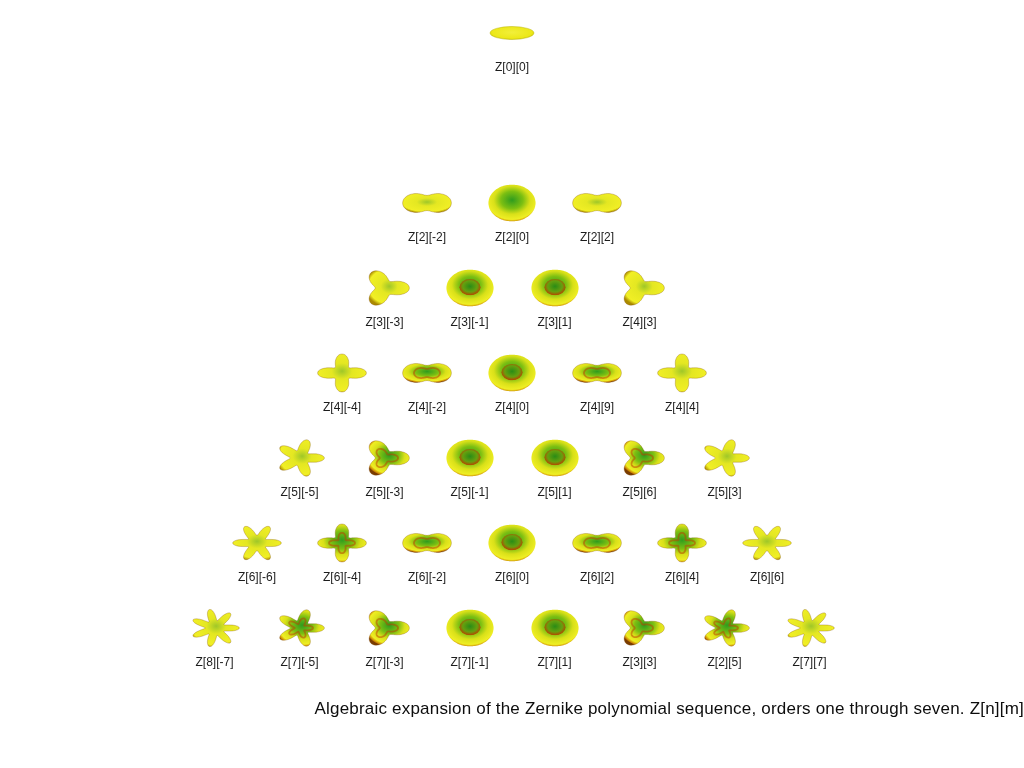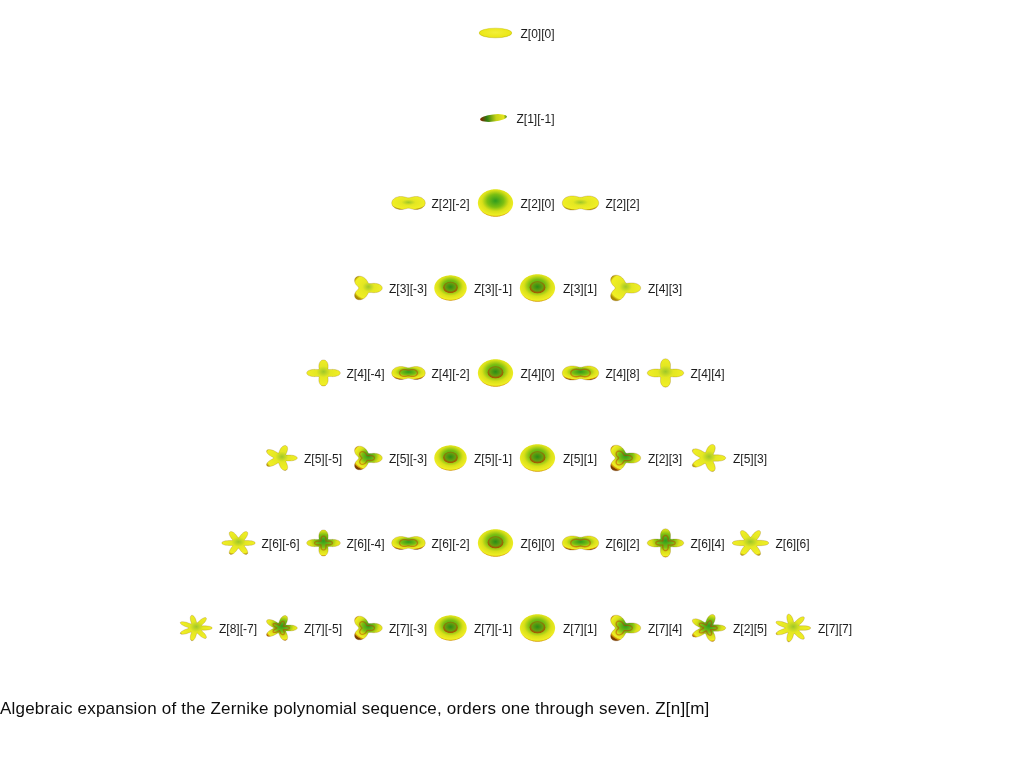--- a/index.html
+++ b/index.html
@@ -4,25 +4,25 @@
 <style>
   html,body{margin:0;padding:0}
   body{
     width:1024px;height:768px;background:#ffffff;
     font-family:"Liberation Sans",sans-serif;
     overflow:hidden;position:relative;
   }
   .figure{position:absolute;inset:0}
   #pyramid{position:absolute;top:0;left:0;width:1024px}
   .row{height:85px;display:flex;justify-content:center;align-items:flex-start}
-  .item{width:85px;display:flex;flex-direction:row;align-items:center;padding-top:7px;box-sizing:border-box}
+  .item{width:85px;display:flex;flex-direction:column;align-items:center;padding-top:7px;box-sizing:border-box}
   .blob{width:70px;height:52px;display:block}
   .label{font-size:12px;color:#1c1c1c;margin-top:1px;white-space:nowrap}
   .caption{
-    position:absolute;top:699px;left:0;width:1024px;text-align:left;
+    position:absolute;top:699px;left:0;width:1024px;text-align:right;
     font-size:17px;color:#0d0d0d;letter-spacing:.2px;
   }
   .defs-holder{position:absolute;width:0;height:0;overflow:hidden}
 </style>
 </head>
 <body>
 
 <svg class="defs-holder" aria-hidden="true">
   <defs>
     <radialGradient id="gBlob" cx="50%" cy="42%" r="62%">
@@ -64,28 +64,20 @@
   <div id="pyramid">
       <div class="row">
         <div class="item">
           <svg viewBox="-42 -32 84 64" class="blob">
             <ellipse cx="0" cy="0" rx="27" ry="8" fill="url(#gFlat)" stroke="#b9b204" stroke-width="0.6"></ellipse>
           </svg>
           <div class="label">Z[0][0]</div>
         </div>
       </div>
       <div class="row">
-        <div class="item">
-          <svg viewBox="-42 -32 84 64" class="blob">
-            <g transform="rotate(-6)">
-              <ellipse cx="0" cy="0" rx="24" ry="6.5" fill="url(#gTilt)"></ellipse>
-            </g>
-          </svg>
-          <div class="label">Z[1][-1]</div>
-        </div>
       </div>
       <div class="row">
         <div class="item">
           <svg viewBox="-42 -32 84 64" class="blob">
             <path d="M30.0,0.0L29.9,1.2L29.6,2.4L29.2,3.6L28.6,4.7L27.8,5.8L26.9,6.8L25.8,7.7L24.7,8.6L23.4,9.3L22.1,9.9L20.7,10.5L19.2,10.9L17.8,11.2L16.3,11.5L14.8,11.6L13.4,11.6L12.0,11.6L10.7,11.5L9.4,11.3L8.3,11.1L7.1,10.9L6.1,10.7L5.1,10.4L4.2,10.2L3.4,9.9L2.7,9.7L1.9,9.6L1.3,9.5L0.6,9.4L0.0,9.4L-0.6,9.4L-1.3,9.5L-1.9,9.6L-2.7,9.7L-3.4,9.9L-4.2,10.2L-5.1,10.4L-6.1,10.7L-7.1,10.9L-8.2,11.1L-9.4,11.3L-10.7,11.5L-12.0,11.6L-13.4,11.6L-14.8,11.6L-16.3,11.5L-17.8,11.2L-19.2,10.9L-20.7,10.5L-22.1,9.9L-23.4,9.3L-24.7,8.6L-25.8,7.7L-26.9,6.8L-27.8,5.8L-28.6,4.7L-29.2,3.6L-29.6,2.4L-29.9,1.2L-30.0,0.0L-29.9,-1.2L-29.6,-2.4L-29.2,-3.6L-28.6,-4.7L-27.8,-5.8L-26.9,-6.8L-25.8,-7.7L-24.7,-8.6L-23.4,-9.3L-22.1,-9.9L-20.7,-10.5L-19.2,-10.9L-17.8,-11.2L-16.3,-11.5L-14.8,-11.6L-13.4,-11.6L-12.0,-11.6L-10.7,-11.5L-9.4,-11.3L-8.3,-11.1L-7.1,-10.9L-6.1,-10.7L-5.1,-10.4L-4.2,-10.2L-3.4,-9.9L-2.7,-9.7L-1.9,-9.6L-1.3,-9.5L-0.6,-9.4L-0.0,-9.4L0.6,-9.4L1.3,-9.5L1.9,-9.6L2.7,-9.7L3.4,-9.9L4.2,-10.2L5.1,-10.4L6.1,-10.7L7.1,-10.9L8.3,-11.1L9.4,-11.3L10.7,-11.5L12.0,-11.6L13.4,-11.6L14.8,-11.6L16.3,-11.5L17.8,-11.2L19.2,-10.9L20.7,-10.5L22.1,-9.9L23.4,-9.3L24.7,-8.6L25.8,-7.7L26.9,-6.8L27.8,-5.8L28.6,-4.7L29.2,-3.6L29.6,-2.4L29.9,-1.2L30.0,-0.0Z" fill="url(#gFlower)" stroke="rgba(120,70,0,.45)" stroke-width="0.8"></path>
           </svg>
           <div class="label">Z[2][-2]</div>
         </div>
         <div class="item">
           <svg viewBox="-42 -32 84 64" class="blob">
@@ -147,21 +139,21 @@
             <path d="M29.0,0.0L29.0,1.2L28.8,2.4L28.6,3.5L28.4,4.7L28.0,5.9L27.6,7.0L27.1,8.1L26.5,9.2L25.8,10.3L25.1,11.3L24.3,12.3L23.5,13.3L22.5,14.2L21.6,15.1L20.5,16.0L19.4,16.8L18.3,17.6L17.0,18.3L15.8,19.0L14.5,19.6L13.2,20.2L11.8,20.7L10.4,21.1L9.0,21.5L7.5,21.8L6.0,22.1L4.5,22.3L3.0,22.5L1.5,22.6L0.0,22.6L-1.5,22.6L-3.0,22.5L-4.5,22.3L-6.0,22.1L-7.5,21.8L-9.0,21.5L-10.4,21.1L-11.8,20.7L-13.2,20.2L-14.5,19.6L-15.8,19.0L-17.0,18.3L-18.3,17.6L-19.4,16.8L-20.5,16.0L-21.6,15.1L-22.5,14.2L-23.5,13.3L-24.3,12.3L-25.1,11.3L-25.8,10.3L-26.5,9.2L-27.1,8.1L-27.6,7.0L-28.0,5.9L-28.4,4.7L-28.6,3.5L-28.8,2.4L-29.0,1.2L-29.0,0.0L-29.0,-1.2L-28.8,-2.4L-28.6,-3.5L-28.4,-4.7L-28.0,-5.9L-27.6,-7.0L-27.1,-8.1L-26.5,-9.2L-25.8,-10.3L-25.1,-11.3L-24.3,-12.3L-23.5,-13.3L-22.5,-14.2L-21.6,-15.1L-20.5,-16.0L-19.4,-16.8L-18.3,-17.6L-17.0,-18.3L-15.8,-19.0L-14.5,-19.6L-13.2,-20.2L-11.8,-20.7L-10.4,-21.1L-9.0,-21.5L-7.5,-21.8L-6.0,-22.1L-4.5,-22.3L-3.0,-22.5L-1.5,-22.6L-0.0,-22.6L1.5,-22.6L3.0,-22.5L4.5,-22.3L6.0,-22.1L7.5,-21.8L9.0,-21.5L10.4,-21.1L11.8,-20.7L13.2,-20.2L14.5,-19.6L15.8,-19.0L17.0,-18.3L18.3,-17.6L19.4,-16.8L20.5,-16.0L21.6,-15.1L22.5,-14.2L23.5,-13.3L24.3,-12.3L25.1,-11.3L25.8,-10.3L26.5,-9.2L27.1,-8.1L27.6,-7.0L28.0,-5.9L28.4,-4.7L28.6,-3.5L28.8,-2.4L29.0,-1.2L29.0,-0.0Z" fill="url(#gBlob)"></path>
             <ellipse cx="0" cy="-1" rx="13" ry="10" fill="url(#gHole)"></ellipse>
           </svg>
           <div class="label">Z[4][0]</div>
         </div>
         <div class="item">
           <svg viewBox="-42 -32 84 64" class="blob">
             <path d="M30.0,0.0L29.9,1.2L29.6,2.4L29.2,3.6L28.6,4.7L27.8,5.8L26.9,6.8L25.8,7.7L24.7,8.6L23.4,9.3L22.1,9.9L20.7,10.5L19.2,10.9L17.8,11.2L16.3,11.5L14.8,11.6L13.4,11.6L12.0,11.6L10.7,11.5L9.4,11.3L8.3,11.1L7.1,10.9L6.1,10.7L5.1,10.4L4.2,10.2L3.4,9.9L2.7,9.7L1.9,9.6L1.3,9.5L0.6,9.4L0.0,9.4L-0.6,9.4L-1.3,9.5L-1.9,9.6L-2.7,9.7L-3.4,9.9L-4.2,10.2L-5.1,10.4L-6.1,10.7L-7.1,10.9L-8.2,11.1L-9.4,11.3L-10.7,11.5L-12.0,11.6L-13.4,11.6L-14.8,11.6L-16.3,11.5L-17.8,11.2L-19.2,10.9L-20.7,10.5L-22.1,9.9L-23.4,9.3L-24.7,8.6L-25.8,7.7L-26.9,6.8L-27.8,5.8L-28.6,4.7L-29.2,3.6L-29.6,2.4L-29.9,1.2L-30.0,0.0L-29.9,-1.2L-29.6,-2.4L-29.2,-3.6L-28.6,-4.7L-27.8,-5.8L-26.9,-6.8L-25.8,-7.7L-24.7,-8.6L-23.4,-9.3L-22.1,-9.9L-20.7,-10.5L-19.2,-10.9L-17.8,-11.2L-16.3,-11.5L-14.8,-11.6L-13.4,-11.6L-12.0,-11.6L-10.7,-11.5L-9.4,-11.3L-8.3,-11.1L-7.1,-10.9L-6.1,-10.7L-5.1,-10.4L-4.2,-10.2L-3.4,-9.9L-2.7,-9.7L-1.9,-9.6L-1.3,-9.5L-0.6,-9.4L-0.0,-9.4L0.6,-9.4L1.3,-9.5L1.9,-9.6L2.7,-9.7L3.4,-9.9L4.2,-10.2L5.1,-10.4L6.1,-10.7L7.1,-10.9L8.3,-11.1L9.4,-11.3L10.7,-11.5L12.0,-11.6L13.4,-11.6L14.8,-11.6L16.3,-11.5L17.8,-11.2L19.2,-10.9L20.7,-10.5L22.1,-9.9L23.4,-9.3L24.7,-8.6L25.8,-7.7L26.9,-6.8L27.8,-5.8L28.6,-4.7L29.2,-3.6L29.6,-2.4L29.9,-1.2L30.0,-0.0Z" fill="url(#gBlob)" stroke="rgba(120,70,0,.45)" stroke-width="0.8"></path>
             <path d="M16.0,0.0L16.0,0.7L15.8,1.3L15.6,1.9L15.2,2.5L14.8,3.1L14.3,3.6L13.8,4.1L13.2,4.6L12.5,5.0L11.8,5.3L11.0,5.6L10.3,5.8L9.5,6.0L8.7,6.1L7.9,6.2L7.2,6.2L6.4,6.2L5.7,6.1L5.0,6.0L4.4,5.9L3.8,5.8L3.2,5.7L2.7,5.6L2.3,5.4L1.8,5.3L1.4,5.2L1.0,5.1L0.7,5.0L0.3,5.0L0.0,5.0L-0.3,5.0L-0.7,5.0L-1.0,5.1L-1.4,5.2L-1.8,5.3L-2.3,5.4L-2.7,5.6L-3.2,5.7L-3.8,5.8L-4.4,5.9L-5.0,6.0L-5.7,6.1L-6.4,6.2L-7.2,6.2L-7.9,6.2L-8.7,6.1L-9.5,6.0L-10.3,5.8L-11.0,5.6L-11.8,5.3L-12.5,5.0L-13.2,4.6L-13.8,4.1L-14.3,3.6L-14.8,3.1L-15.2,2.5L-15.6,1.9L-15.8,1.3L-16.0,0.7L-16.0,0.0L-16.0,-0.7L-15.8,-1.3L-15.6,-1.9L-15.2,-2.5L-14.8,-3.1L-14.3,-3.6L-13.8,-4.1L-13.2,-4.6L-12.5,-5.0L-11.8,-5.3L-11.0,-5.6L-10.3,-5.8L-9.5,-6.0L-8.7,-6.1L-7.9,-6.2L-7.2,-6.2L-6.4,-6.2L-5.7,-6.1L-5.0,-6.0L-4.4,-5.9L-3.8,-5.8L-3.2,-5.7L-2.7,-5.6L-2.3,-5.4L-1.8,-5.3L-1.4,-5.2L-1.0,-5.1L-0.7,-5.0L-0.3,-5.0L-0.0,-5.0L0.3,-5.0L0.7,-5.0L1.0,-5.1L1.4,-5.2L1.8,-5.3L2.3,-5.4L2.7,-5.6L3.2,-5.7L3.8,-5.8L4.4,-5.9L5.0,-6.0L5.7,-6.1L6.4,-6.2L7.2,-6.2L7.9,-6.2L8.7,-6.1L9.5,-6.0L10.3,-5.8L11.0,-5.6L11.8,-5.3L12.5,-5.0L13.2,-4.6L13.8,-4.1L14.3,-3.6L14.8,-3.1L15.2,-2.5L15.6,-1.9L15.8,-1.3L16.0,-0.7L16.0,-0.0Z" fill="none" stroke="rgba(190,60,0,.5)" stroke-width="2.2"></path>
           </svg>
-          <div class="label">Z[4][8]</div>
+          <div class="label">Z[4][9]</div>
         </div>
         <div class="item">
           <svg viewBox="-42 -32 84 64" class="blob">
             <path d="M30.0,0.0L29.8,1.2L29.1,2.4L27.9,3.5L26.4,4.4L24.6,5.1L22.6,5.7L20.5,6.1L18.3,6.4L16.2,6.5L14.3,6.4L12.6,6.4L11.1,6.3L9.9,6.3L9.1,6.4L8.5,6.6L8.2,7.1L8.0,7.7L8.1,8.7L8.2,9.8L8.2,11.1L8.3,12.7L8.2,14.3L7.9,16.0L7.3,17.6L6.6,19.2L5.6,20.6L4.4,21.8L3.1,22.7L1.6,23.2L0.0,23.4L-1.6,23.2L-3.1,22.7L-4.4,21.8L-5.6,20.6L-6.6,19.2L-7.3,17.6L-7.9,16.0L-8.2,14.3L-8.3,12.7L-8.2,11.1L-8.2,9.8L-8.1,8.7L-8.0,7.7L-8.2,7.1L-8.5,6.6L-9.1,6.4L-9.9,6.3L-11.1,6.3L-12.6,6.4L-14.3,6.4L-16.2,6.5L-18.3,6.4L-20.5,6.1L-22.6,5.7L-24.6,5.1L-26.4,4.4L-27.9,3.5L-29.1,2.4L-29.8,1.2L-30.0,0.0L-29.8,-1.2L-29.1,-2.4L-27.9,-3.5L-26.4,-4.4L-24.6,-5.1L-22.6,-5.7L-20.5,-6.1L-18.3,-6.4L-16.2,-6.5L-14.3,-6.4L-12.6,-6.4L-11.1,-6.3L-9.9,-6.3L-9.1,-6.4L-8.5,-6.6L-8.2,-7.1L-8.0,-7.7L-8.1,-8.7L-8.2,-9.8L-8.3,-11.1L-8.3,-12.7L-8.2,-14.3L-7.9,-16.0L-7.3,-17.6L-6.6,-19.2L-5.6,-20.6L-4.4,-21.8L-3.1,-22.7L-1.6,-23.2L-0.0,-23.4L1.6,-23.2L3.1,-22.7L4.4,-21.8L5.6,-20.6L6.6,-19.2L7.3,-17.6L7.9,-16.0L8.2,-14.3L8.3,-12.7L8.2,-11.1L8.2,-9.8L8.1,-8.7L8.0,-7.7L8.2,-7.1L8.5,-6.6L9.1,-6.4L9.9,-6.3L11.1,-6.3L12.6,-6.4L14.3,-6.4L16.2,-6.5L18.3,-6.4L20.5,-6.1L22.6,-5.7L24.6,-5.1L26.4,-4.4L27.9,-3.5L29.1,-2.4L29.8,-1.2L30.0,-0.0Z" fill="url(#gFlower)" stroke="rgba(120,70,0,.45)" stroke-width="0.8"></path>
           </svg>
           <div class="label">Z[4][4]</div>
         </div>
       </div>
       <div class="row">
         <div class="item">
@@ -189,21 +181,21 @@
             <path d="M29.0,0.0L29.0,1.2L28.8,2.4L28.6,3.5L28.4,4.7L28.0,5.9L27.6,7.0L27.1,8.1L26.5,9.2L25.8,10.3L25.1,11.3L24.3,12.3L23.5,13.3L22.5,14.2L21.6,15.1L20.5,16.0L19.4,16.8L18.3,17.6L17.0,18.3L15.8,19.0L14.5,19.6L13.2,20.2L11.8,20.7L10.4,21.1L9.0,21.5L7.5,21.8L6.0,22.1L4.5,22.3L3.0,22.5L1.5,22.6L0.0,22.6L-1.5,22.6L-3.0,22.5L-4.5,22.3L-6.0,22.1L-7.5,21.8L-9.0,21.5L-10.4,21.1L-11.8,20.7L-13.2,20.2L-14.5,19.6L-15.8,19.0L-17.0,18.3L-18.3,17.6L-19.4,16.8L-20.5,16.0L-21.6,15.1L-22.5,14.2L-23.5,13.3L-24.3,12.3L-25.1,11.3L-25.8,10.3L-26.5,9.2L-27.1,8.1L-27.6,7.0L-28.0,5.9L-28.4,4.7L-28.6,3.5L-28.8,2.4L-29.0,1.2L-29.0,0.0L-29.0,-1.2L-28.8,-2.4L-28.6,-3.5L-28.4,-4.7L-28.0,-5.9L-27.6,-7.0L-27.1,-8.1L-26.5,-9.2L-25.8,-10.3L-25.1,-11.3L-24.3,-12.3L-23.5,-13.3L-22.5,-14.2L-21.6,-15.1L-20.5,-16.0L-19.4,-16.8L-18.3,-17.6L-17.0,-18.3L-15.8,-19.0L-14.5,-19.6L-13.2,-20.2L-11.8,-20.7L-10.4,-21.1L-9.0,-21.5L-7.5,-21.8L-6.0,-22.1L-4.5,-22.3L-3.0,-22.5L-1.5,-22.6L-0.0,-22.6L1.5,-22.6L3.0,-22.5L4.5,-22.3L6.0,-22.1L7.5,-21.8L9.0,-21.5L10.4,-21.1L11.8,-20.7L13.2,-20.2L14.5,-19.6L15.8,-19.0L17.0,-18.3L18.3,-17.6L19.4,-16.8L20.5,-16.0L21.6,-15.1L22.5,-14.2L23.5,-13.3L24.3,-12.3L25.1,-11.3L25.8,-10.3L26.5,-9.2L27.1,-8.1L27.6,-7.0L28.0,-5.9L28.4,-4.7L28.6,-3.5L28.8,-2.4L29.0,-1.2L29.0,-0.0Z" fill="url(#gBlob)"></path>
             <ellipse cx="0" cy="-1" rx="13" ry="10" fill="url(#gHole)"></ellipse>
           </svg>
           <div class="label">Z[5][1]</div>
         </div>
         <div class="item">
           <svg viewBox="-42 -32 84 64" class="blob">
             <path d="M30.0,0.0L29.8,1.2L29.4,2.4L28.7,3.5L27.7,4.6L26.4,5.5L25.0,6.3L23.4,7.0L21.7,7.5L20.0,7.9L18.2,8.2L16.4,8.3L14.7,8.4L13.1,8.3L11.7,8.2L10.3,8.1L9.2,8.0L8.2,7.9L7.3,7.9L6.6,7.9L6.0,8.1L5.5,8.4L5.1,8.9L4.7,9.5L4.2,10.2L3.8,11.0L3.3,12.0L2.6,13.0L1.9,14.1L1.0,15.3L0.0,16.4L-1.2,17.5L-2.5,18.4L-3.9,19.3L-5.5,20.1L-7.1,20.6L-8.7,21.0L-10.4,21.1L-12.0,21.1L-13.6,20.8L-15.0,20.3L-16.3,19.6L-17.4,18.7L-18.3,17.6L-18.9,16.4L-19.3,15.1L-19.5,13.7L-19.5,12.3L-19.2,10.9L-18.8,9.5L-18.2,8.2L-17.5,6.9L-16.6,5.8L-15.8,4.7L-14.9,3.8L-14.1,3.0L-13.4,2.2L-12.8,1.6L-12.4,1.0L-12.1,0.5L-12.0,0.0L-12.1,-0.5L-12.4,-1.0L-12.8,-1.6L-13.4,-2.2L-14.1,-3.0L-14.9,-3.8L-15.8,-4.7L-16.6,-5.8L-17.5,-6.9L-18.2,-8.2L-18.8,-9.5L-19.2,-10.9L-19.5,-12.3L-19.5,-13.7L-19.3,-15.1L-18.9,-16.4L-18.3,-17.6L-17.4,-18.7L-16.3,-19.6L-15.0,-20.3L-13.6,-20.8L-12.0,-21.1L-10.4,-21.1L-8.7,-21.0L-7.1,-20.6L-5.5,-20.1L-3.9,-19.3L-2.5,-18.4L-1.2,-17.5L-0.0,-16.4L1.0,-15.3L1.9,-14.1L2.6,-13.0L3.3,-12.0L3.8,-11.0L4.2,-10.2L4.7,-9.5L5.1,-8.9L5.5,-8.4L6.0,-8.1L6.6,-7.9L7.3,-7.9L8.2,-7.9L9.2,-8.0L10.3,-8.1L11.7,-8.2L13.1,-8.3L14.7,-8.4L16.4,-8.3L18.2,-8.2L20.0,-7.9L21.7,-7.5L23.4,-7.0L25.0,-6.3L26.4,-5.5L27.7,-4.6L28.7,-3.5L29.4,-2.4L29.8,-1.2L30.0,-0.0Z" fill="url(#gBlob)" stroke="rgba(120,70,0,.45)" stroke-width="0.8"></path>
             <path d="M16.0,0.0L15.9,0.7L15.7,1.3L15.3,1.9L14.8,2.4L14.1,2.9L13.3,3.4L12.5,3.7L11.6,4.0L10.6,4.2L9.7,4.4L8.8,4.4L7.9,4.5L7.0,4.4L6.2,4.4L5.5,4.3L4.9,4.2L4.4,4.2L3.9,4.2L3.5,4.2L3.2,4.3L2.9,4.5L2.7,4.7L2.5,5.0L2.3,5.4L2.0,5.9L1.7,6.4L1.4,6.9L1.0,7.5L0.5,8.1L0.0,8.7L-0.6,9.3L-1.3,9.8L-2.1,10.3L-2.9,10.7L-3.8,11.0L-4.7,11.2L-5.5,11.3L-6.4,11.2L-7.2,11.1L-8.0,10.8L-8.7,10.4L-9.3,9.9L-9.7,9.4L-10.1,8.7L-10.3,8.0L-10.4,7.3L-10.4,6.6L-10.3,5.8L-10.0,5.1L-9.7,4.4L-9.3,3.7L-8.9,3.1L-8.4,2.5L-8.0,2.0L-7.5,1.6L-7.2,1.2L-6.8,0.8L-6.6,0.5L-6.5,0.3L-6.4,0.0L-6.5,-0.3L-6.6,-0.5L-6.8,-0.8L-7.2,-1.2L-7.5,-1.6L-8.0,-2.0L-8.4,-2.5L-8.9,-3.1L-9.3,-3.7L-9.7,-4.4L-10.0,-5.1L-10.3,-5.8L-10.4,-6.6L-10.4,-7.3L-10.3,-8.0L-10.1,-8.7L-9.7,-9.4L-9.3,-9.9L-8.7,-10.4L-8.0,-10.8L-7.2,-11.1L-6.4,-11.2L-5.5,-11.3L-4.7,-11.2L-3.8,-11.0L-2.9,-10.7L-2.1,-10.3L-1.3,-9.8L-0.6,-9.3L-0.0,-8.7L0.5,-8.1L1.0,-7.5L1.4,-6.9L1.7,-6.4L2.0,-5.9L2.3,-5.4L2.5,-5.0L2.7,-4.7L2.9,-4.5L3.2,-4.3L3.5,-4.2L3.9,-4.2L4.4,-4.2L4.9,-4.2L5.5,-4.3L6.2,-4.4L7.0,-4.4L7.9,-4.5L8.8,-4.4L9.7,-4.4L10.6,-4.2L11.6,-4.0L12.5,-3.7L13.3,-3.4L14.1,-2.9L14.8,-2.4L15.3,-1.9L15.7,-1.3L15.9,-0.7L16.0,-0.0Z" fill="none" stroke="rgba(190,60,0,.5)" stroke-width="2.2"></path>
           </svg>
-          <div class="label">Z[2][3]</div>
+          <div class="label">Z[5][6]</div>
         </div>
         <div class="item">
           <svg viewBox="-42 -32 84 64" class="blob">
             <path d="M30.0,0.0L29.7,1.2L28.6,2.3L27.0,3.3L24.9,4.1L22.5,4.7L20.0,5.1L17.4,5.2L15.1,5.2L13.0,5.2L11.4,5.2L10.3,5.2L9.7,5.5L9.6,6.0L9.8,6.9L10.3,8.1L11.0,9.6L11.7,11.3L12.3,13.3L12.7,15.3L12.8,17.2L12.4,19.0L11.7,20.5L10.6,21.6L9.3,22.3L7.7,22.4L6.0,22.0L4.3,21.1L2.7,19.8L1.2,18.2L0.0,16.4L-1.0,14.5L-1.7,12.8L-2.3,11.3L-2.7,10.1L-3.2,9.3L-3.7,8.9L-4.4,9.0L-5.4,9.4L-6.6,10.2L-8.2,11.1L-10.2,12.2L-12.3,13.3L-14.7,14.1L-17.1,14.8L-19.3,15.1L-21.4,15.0L-23.1,14.6L-24.3,13.8L-24.9,12.6L-24.9,11.2L-24.4,9.7L-23.3,8.1L-21.8,6.5L-20.0,5.1L-18.0,3.8L-16.1,2.7L-14.5,1.8L-13.1,1.1L-12.3,0.5L-12.0,0.0L-12.3,-0.5L-13.1,-1.1L-14.5,-1.8L-16.1,-2.7L-18.0,-3.8L-20.0,-5.1L-21.8,-6.5L-23.3,-8.1L-24.4,-9.7L-24.9,-11.2L-24.9,-12.6L-24.3,-13.8L-23.1,-14.6L-21.4,-15.0L-19.3,-15.1L-17.1,-14.8L-14.7,-14.1L-12.3,-13.3L-10.2,-12.2L-8.3,-11.1L-6.6,-10.2L-5.4,-9.4L-4.4,-9.0L-3.7,-8.9L-3.2,-9.3L-2.7,-10.1L-2.3,-11.3L-1.7,-12.8L-1.0,-14.5L-0.0,-16.4L1.2,-18.2L2.7,-19.8L4.3,-21.1L6.0,-22.0L7.7,-22.4L9.3,-22.3L10.6,-21.6L11.7,-20.5L12.4,-19.0L12.7,-17.2L12.7,-15.3L12.3,-13.3L11.7,-11.3L11.0,-9.6L10.3,-8.1L9.8,-6.9L9.6,-6.0L9.7,-5.5L10.3,-5.2L11.4,-5.2L13.0,-5.2L15.1,-5.2L17.4,-5.2L20.0,-5.1L22.5,-4.7L24.9,-4.1L27.0,-3.3L28.6,-2.3L29.7,-1.2L30.0,-0.0Z" fill="url(#gFlower)" stroke="rgba(120,70,0,.45)" stroke-width="0.8"></path>
           </svg>
           <div class="label">Z[5][3]</div>
         </div>
       </div>
       <div class="row">
         <div class="item">
@@ -287,21 +279,21 @@
             <path d="M29.0,0.0L29.0,1.2L28.8,2.4L28.6,3.5L28.4,4.7L28.0,5.9L27.6,7.0L27.1,8.1L26.5,9.2L25.8,10.3L25.1,11.3L24.3,12.3L23.5,13.3L22.5,14.2L21.6,15.1L20.5,16.0L19.4,16.8L18.3,17.6L17.0,18.3L15.8,19.0L14.5,19.6L13.2,20.2L11.8,20.7L10.4,21.1L9.0,21.5L7.5,21.8L6.0,22.1L4.5,22.3L3.0,22.5L1.5,22.6L0.0,22.6L-1.5,22.6L-3.0,22.5L-4.5,22.3L-6.0,22.1L-7.5,21.8L-9.0,21.5L-10.4,21.1L-11.8,20.7L-13.2,20.2L-14.5,19.6L-15.8,19.0L-17.0,18.3L-18.3,17.6L-19.4,16.8L-20.5,16.0L-21.6,15.1L-22.5,14.2L-23.5,13.3L-24.3,12.3L-25.1,11.3L-25.8,10.3L-26.5,9.2L-27.1,8.1L-27.6,7.0L-28.0,5.9L-28.4,4.7L-28.6,3.5L-28.8,2.4L-29.0,1.2L-29.0,0.0L-29.0,-1.2L-28.8,-2.4L-28.6,-3.5L-28.4,-4.7L-28.0,-5.9L-27.6,-7.0L-27.1,-8.1L-26.5,-9.2L-25.8,-10.3L-25.1,-11.3L-24.3,-12.3L-23.5,-13.3L-22.5,-14.2L-21.6,-15.1L-20.5,-16.0L-19.4,-16.8L-18.3,-17.6L-17.0,-18.3L-15.8,-19.0L-14.5,-19.6L-13.2,-20.2L-11.8,-20.7L-10.4,-21.1L-9.0,-21.5L-7.5,-21.8L-6.0,-22.1L-4.5,-22.3L-3.0,-22.5L-1.5,-22.6L-0.0,-22.6L1.5,-22.6L3.0,-22.5L4.5,-22.3L6.0,-22.1L7.5,-21.8L9.0,-21.5L10.4,-21.1L11.8,-20.7L13.2,-20.2L14.5,-19.6L15.8,-19.0L17.0,-18.3L18.3,-17.6L19.4,-16.8L20.5,-16.0L21.6,-15.1L22.5,-14.2L23.5,-13.3L24.3,-12.3L25.1,-11.3L25.8,-10.3L26.5,-9.2L27.1,-8.1L27.6,-7.0L28.0,-5.9L28.4,-4.7L28.6,-3.5L28.8,-2.4L29.0,-1.2L29.0,-0.0Z" fill="url(#gBlob)"></path>
             <ellipse cx="0" cy="-1" rx="13" ry="10" fill="url(#gHole)"></ellipse>
           </svg>
           <div class="label">Z[7][1]</div>
         </div>
         <div class="item">
           <svg viewBox="-42 -32 84 64" class="blob">
             <path d="M30.0,0.0L29.8,1.2L29.4,2.4L28.7,3.5L27.7,4.6L26.4,5.5L25.0,6.3L23.4,7.0L21.7,7.5L20.0,7.9L18.2,8.2L16.4,8.3L14.7,8.4L13.1,8.3L11.7,8.2L10.3,8.1L9.2,8.0L8.2,7.9L7.3,7.9L6.6,7.9L6.0,8.1L5.5,8.4L5.1,8.9L4.7,9.5L4.2,10.2L3.8,11.0L3.3,12.0L2.6,13.0L1.9,14.1L1.0,15.3L0.0,16.4L-1.2,17.5L-2.5,18.4L-3.9,19.3L-5.5,20.1L-7.1,20.6L-8.7,21.0L-10.4,21.1L-12.0,21.1L-13.6,20.8L-15.0,20.3L-16.3,19.6L-17.4,18.7L-18.3,17.6L-18.9,16.4L-19.3,15.1L-19.5,13.7L-19.5,12.3L-19.2,10.9L-18.8,9.5L-18.2,8.2L-17.5,6.9L-16.6,5.8L-15.8,4.7L-14.9,3.8L-14.1,3.0L-13.4,2.2L-12.8,1.6L-12.4,1.0L-12.1,0.5L-12.0,0.0L-12.1,-0.5L-12.4,-1.0L-12.8,-1.6L-13.4,-2.2L-14.1,-3.0L-14.9,-3.8L-15.8,-4.7L-16.6,-5.8L-17.5,-6.9L-18.2,-8.2L-18.8,-9.5L-19.2,-10.9L-19.5,-12.3L-19.5,-13.7L-19.3,-15.1L-18.9,-16.4L-18.3,-17.6L-17.4,-18.7L-16.3,-19.6L-15.0,-20.3L-13.6,-20.8L-12.0,-21.1L-10.4,-21.1L-8.7,-21.0L-7.1,-20.6L-5.5,-20.1L-3.9,-19.3L-2.5,-18.4L-1.2,-17.5L-0.0,-16.4L1.0,-15.3L1.9,-14.1L2.6,-13.0L3.3,-12.0L3.8,-11.0L4.2,-10.2L4.7,-9.5L5.1,-8.9L5.5,-8.4L6.0,-8.1L6.6,-7.9L7.3,-7.9L8.2,-7.9L9.2,-8.0L10.3,-8.1L11.7,-8.2L13.1,-8.3L14.7,-8.4L16.4,-8.3L18.2,-8.2L20.0,-7.9L21.7,-7.5L23.4,-7.0L25.0,-6.3L26.4,-5.5L27.7,-4.6L28.7,-3.5L29.4,-2.4L29.8,-1.2L30.0,-0.0Z" fill="url(#gBlob)" stroke="rgba(120,70,0,.45)" stroke-width="0.8"></path>
             <path d="M16.0,0.0L15.9,0.7L15.7,1.3L15.3,1.9L14.8,2.4L14.1,2.9L13.3,3.4L12.5,3.7L11.6,4.0L10.6,4.2L9.7,4.4L8.8,4.4L7.9,4.5L7.0,4.4L6.2,4.4L5.5,4.3L4.9,4.2L4.4,4.2L3.9,4.2L3.5,4.2L3.2,4.3L2.9,4.5L2.7,4.7L2.5,5.0L2.3,5.4L2.0,5.9L1.7,6.4L1.4,6.9L1.0,7.5L0.5,8.1L0.0,8.7L-0.6,9.3L-1.3,9.8L-2.1,10.3L-2.9,10.7L-3.8,11.0L-4.7,11.2L-5.5,11.3L-6.4,11.2L-7.2,11.1L-8.0,10.8L-8.7,10.4L-9.3,9.9L-9.7,9.4L-10.1,8.7L-10.3,8.0L-10.4,7.3L-10.4,6.6L-10.3,5.8L-10.0,5.1L-9.7,4.4L-9.3,3.7L-8.9,3.1L-8.4,2.5L-8.0,2.0L-7.5,1.6L-7.2,1.2L-6.8,0.8L-6.6,0.5L-6.5,0.3L-6.4,0.0L-6.5,-0.3L-6.6,-0.5L-6.8,-0.8L-7.2,-1.2L-7.5,-1.6L-8.0,-2.0L-8.4,-2.5L-8.9,-3.1L-9.3,-3.7L-9.7,-4.4L-10.0,-5.1L-10.3,-5.8L-10.4,-6.6L-10.4,-7.3L-10.3,-8.0L-10.1,-8.7L-9.7,-9.4L-9.3,-9.9L-8.7,-10.4L-8.0,-10.8L-7.2,-11.1L-6.4,-11.2L-5.5,-11.3L-4.7,-11.2L-3.8,-11.0L-2.9,-10.7L-2.1,-10.3L-1.3,-9.8L-0.6,-9.3L-0.0,-8.7L0.5,-8.1L1.0,-7.5L1.4,-6.9L1.7,-6.4L2.0,-5.9L2.3,-5.4L2.5,-5.0L2.7,-4.7L2.9,-4.5L3.2,-4.3L3.5,-4.2L3.9,-4.2L4.4,-4.2L4.9,-4.2L5.5,-4.3L6.2,-4.4L7.0,-4.4L7.9,-4.5L8.8,-4.4L9.7,-4.4L10.6,-4.2L11.6,-4.0L12.5,-3.7L13.3,-3.4L14.1,-2.9L14.8,-2.4L15.3,-1.9L15.7,-1.3L15.9,-0.7L16.0,-0.0Z" fill="none" stroke="rgba(190,60,0,.5)" stroke-width="2.2"></path>
           </svg>
-          <div class="label">Z[7][4]</div>
+          <div class="label">Z[3][3]</div>
         </div>
         <div class="item">
           <svg viewBox="-42 -32 84 64" class="blob">
             <path d="M30.0,0.0L29.7,1.2L28.6,2.3L27.0,3.3L24.9,4.1L22.5,4.7L20.0,5.1L17.4,5.2L15.1,5.2L13.0,5.2L11.4,5.2L10.3,5.2L9.7,5.5L9.6,6.0L9.8,6.9L10.3,8.1L11.0,9.6L11.7,11.3L12.3,13.3L12.7,15.3L12.8,17.2L12.4,19.0L11.7,20.5L10.6,21.6L9.3,22.3L7.7,22.4L6.0,22.0L4.3,21.1L2.7,19.8L1.2,18.2L0.0,16.4L-1.0,14.5L-1.7,12.8L-2.3,11.3L-2.7,10.1L-3.2,9.3L-3.7,8.9L-4.4,9.0L-5.4,9.4L-6.6,10.2L-8.2,11.1L-10.2,12.2L-12.3,13.3L-14.7,14.1L-17.1,14.8L-19.3,15.1L-21.4,15.0L-23.1,14.6L-24.3,13.8L-24.9,12.6L-24.9,11.2L-24.4,9.7L-23.3,8.1L-21.8,6.5L-20.0,5.1L-18.0,3.8L-16.1,2.7L-14.5,1.8L-13.1,1.1L-12.3,0.5L-12.0,0.0L-12.3,-0.5L-13.1,-1.1L-14.5,-1.8L-16.1,-2.7L-18.0,-3.8L-20.0,-5.1L-21.8,-6.5L-23.3,-8.1L-24.4,-9.7L-24.9,-11.2L-24.9,-12.6L-24.3,-13.8L-23.1,-14.6L-21.4,-15.0L-19.3,-15.1L-17.1,-14.8L-14.7,-14.1L-12.3,-13.3L-10.2,-12.2L-8.3,-11.1L-6.6,-10.2L-5.4,-9.4L-4.4,-9.0L-3.7,-8.9L-3.2,-9.3L-2.7,-10.1L-2.3,-11.3L-1.7,-12.8L-1.0,-14.5L-0.0,-16.4L1.2,-18.2L2.7,-19.8L4.3,-21.1L6.0,-22.0L7.7,-22.4L9.3,-22.3L10.6,-21.6L11.7,-20.5L12.4,-19.0L12.7,-17.2L12.7,-15.3L12.3,-13.3L11.7,-11.3L11.0,-9.6L10.3,-8.1L9.8,-6.9L9.6,-6.0L9.7,-5.5L10.3,-5.2L11.4,-5.2L13.0,-5.2L15.1,-5.2L17.4,-5.2L20.0,-5.1L22.5,-4.7L24.9,-4.1L27.0,-3.3L28.6,-2.3L29.7,-1.2L30.0,-0.0Z" fill="url(#gBlob)" stroke="rgba(120,70,0,.45)" stroke-width="0.8"></path>
             <path d="M16.0,0.0L15.8,0.6L15.3,1.3L14.4,1.8L13.3,2.2L12.0,2.5L10.7,2.7L9.3,2.8L8.0,2.8L7.0,2.8L6.1,2.7L5.5,2.8L5.2,2.9L5.1,3.2L5.2,3.7L5.5,4.3L5.9,5.1L6.3,6.0L6.6,7.1L6.8,8.1L6.8,9.2L6.6,10.1L6.2,10.9L5.7,11.5L4.9,11.9L4.1,11.9L3.2,11.7L2.3,11.2L1.4,10.5L0.7,9.7L0.0,8.7L-0.5,7.8L-0.9,6.8L-1.2,6.0L-1.5,5.4L-1.7,4.9L-2.0,4.7L-2.4,4.8L-2.9,5.0L-3.5,5.4L-4.4,5.9L-5.4,6.5L-6.6,7.1L-7.8,7.5L-9.1,7.9L-10.3,8.0L-11.4,8.0L-12.3,7.8L-12.9,7.3L-13.3,6.7L-13.3,6.0L-13.0,5.2L-12.4,4.3L-11.6,3.5L-10.7,2.7L-9.6,2.0L-8.6,1.4L-7.7,1.0L-7.0,0.6L-6.6,0.3L-6.4,0.0L-6.6,-0.3L-7.0,-0.6L-7.7,-1.0L-8.6,-1.4L-9.6,-2.0L-10.7,-2.7L-11.6,-3.5L-12.4,-4.3L-13.0,-5.2L-13.3,-6.0L-13.3,-6.7L-12.9,-7.3L-12.3,-7.8L-11.4,-8.0L-10.3,-8.0L-9.1,-7.9L-7.8,-7.5L-6.6,-7.1L-5.4,-6.5L-4.4,-5.9L-3.5,-5.4L-2.9,-5.0L-2.4,-4.8L-2.0,-4.7L-1.7,-4.9L-1.5,-5.4L-1.2,-6.0L-0.9,-6.8L-0.5,-7.8L-0.0,-8.7L0.7,-9.7L1.4,-10.5L2.3,-11.2L3.2,-11.7L4.1,-11.9L4.9,-11.9L5.7,-11.5L6.2,-10.9L6.6,-10.1L6.8,-9.2L6.8,-8.1L6.6,-7.1L6.3,-6.0L5.9,-5.1L5.5,-4.3L5.2,-3.7L5.1,-3.2L5.2,-2.9L5.5,-2.8L6.1,-2.7L7.0,-2.8L8.0,-2.8L9.3,-2.8L10.7,-2.7L12.0,-2.5L13.3,-2.2L14.4,-1.8L15.3,-1.3L15.8,-0.6L16.0,-0.0Z" fill="none" stroke="rgba(190,60,0,.5)" stroke-width="2.2"></path>
           </svg>
           <div class="label">Z[2][5]</div>
         </div>
         <div class="item">
           <svg viewBox="-42 -32 84 64" class="blob">

